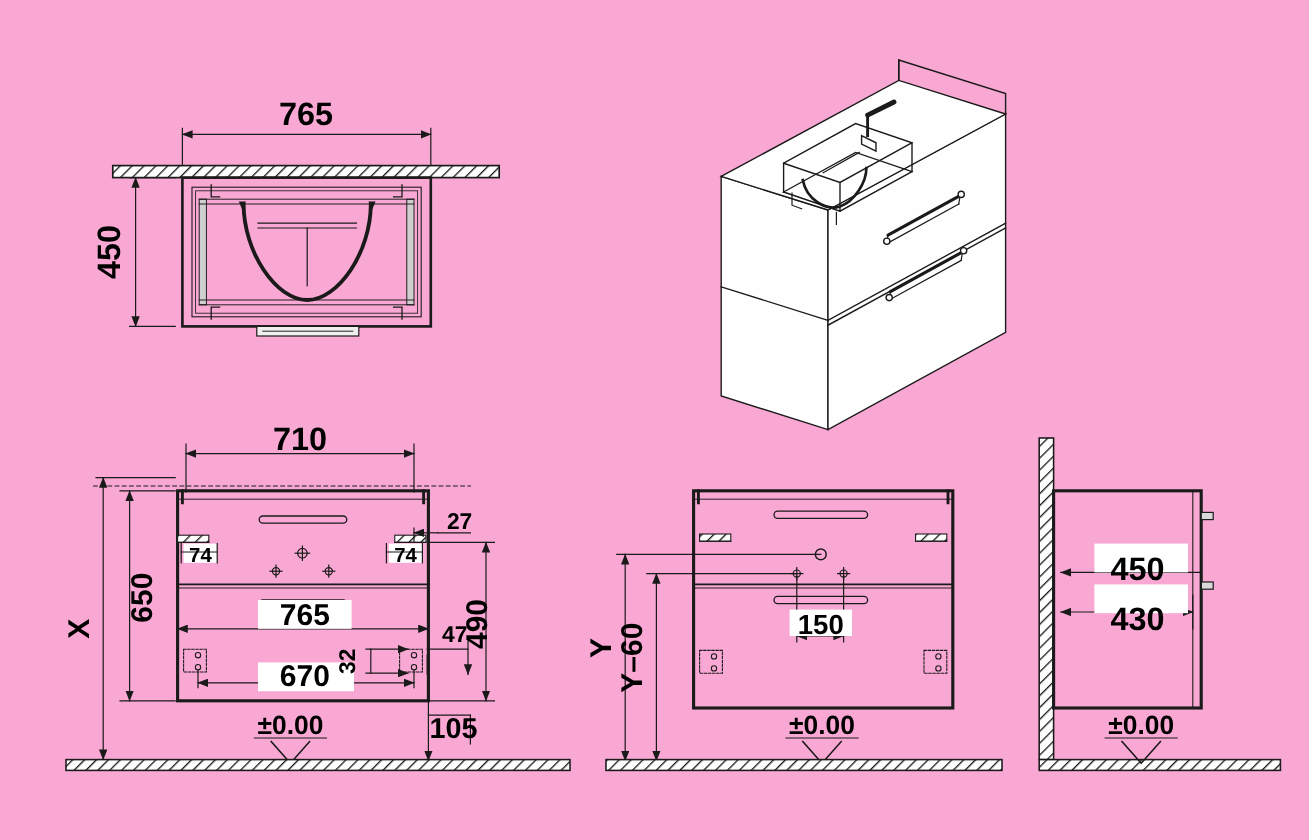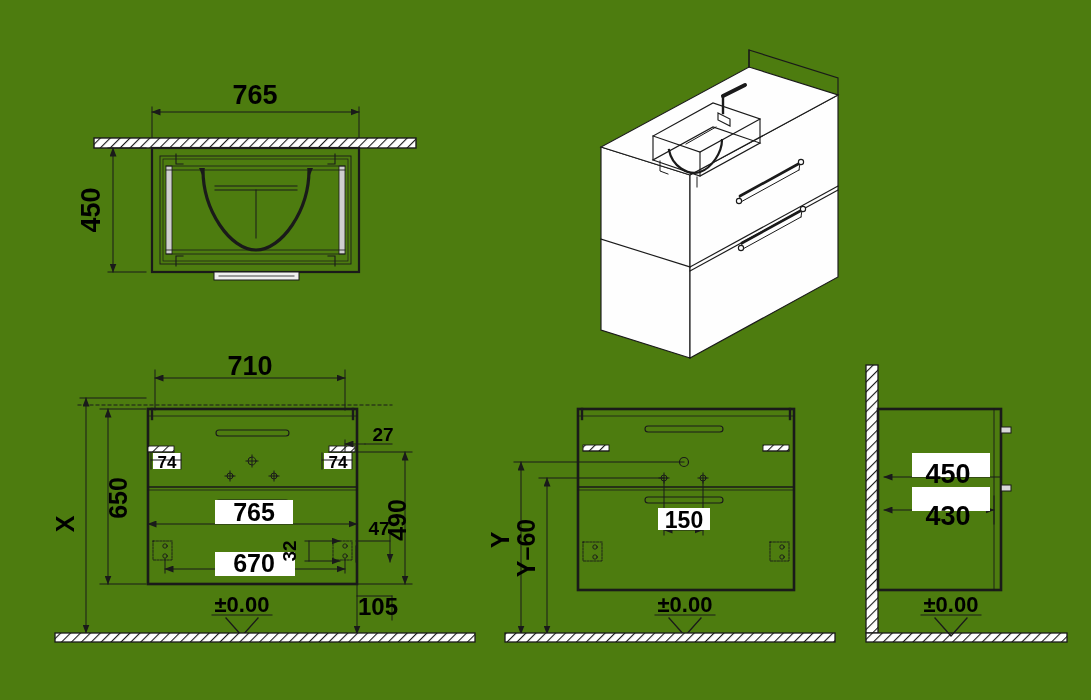--- a/index.html
+++ b/index.html
@@ -1,18 +1,18 @@
 <!DOCTYPE html>
 <html><head>
 <meta charset="utf-8">
 <style>
   html,body{margin:0;padding:0;background:#ffffff;}
   body{width:1091px;height:700px;overflow:hidden;
        font-family:"Liberation Sans",sans-serif;color:#000;}
-  #sheet{position:relative;width:1091px;height:700px;background:#4d7c0f;}
+  #sheet{position:relative;width:1091px;height:700px;background:#f9a8d4;}
   #sheet svg{position:absolute;left:0;top:0;}
   .dimtxt{font-family:"Liberation Sans",sans-serif;font-weight:bold;fill:#000;}
 </style>
 </head>
 <body>
 
 <div id="sheet">
 
 <svg width="1091" height="700" viewBox="0 0 1091 700">
   <defs>

